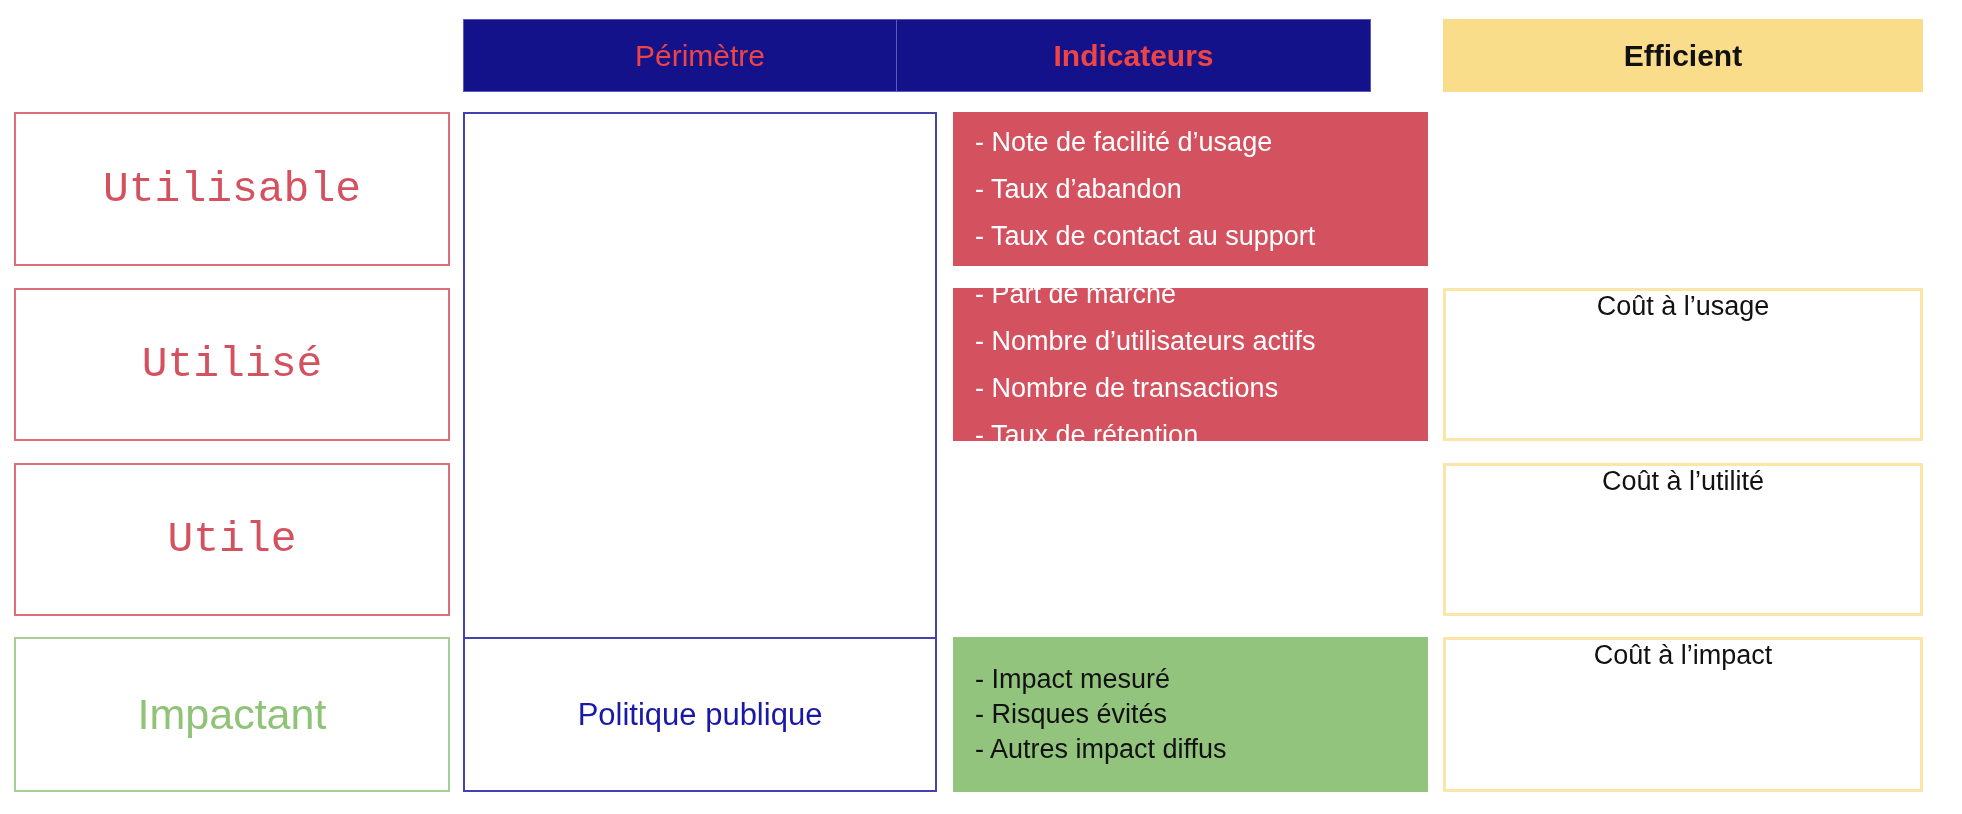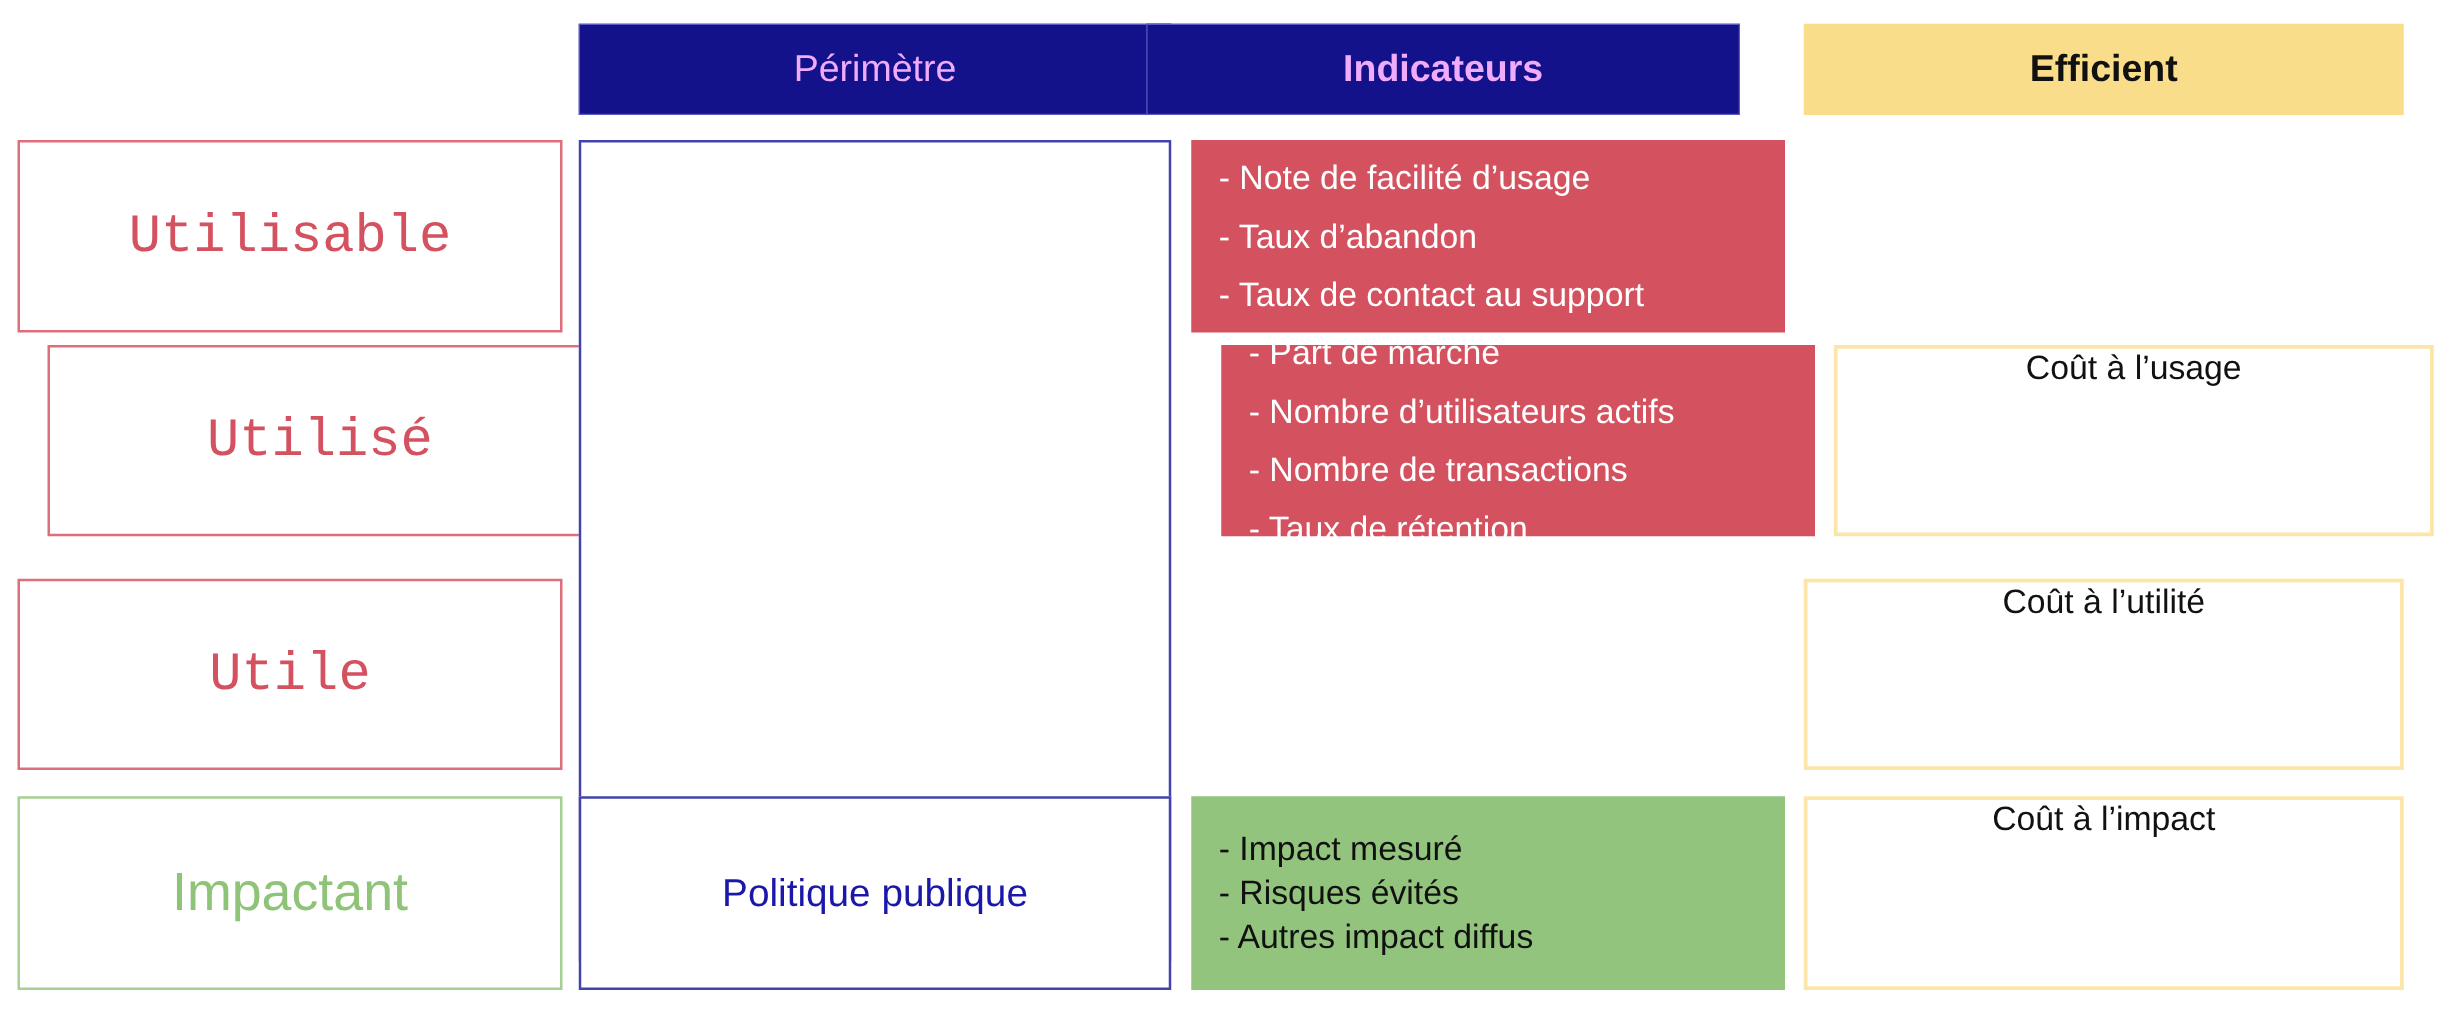--- a/index.html
+++ b/index.html
@@ -25,23 +25,23 @@
     background:#ffffff;
     overflow:hidden;
   }
   .abs{position:absolute;}
   
   .hdr{
     top:19px;height:73px;
     display:flex;align-items:center;justify-content:center;
     font-size:30px;
   }
-  .hdr-navy{background:var(--navy);color:#f0abfc;border:1px solid #5a5ac0;}
+  .hdr-navy{background:var(--navy);color:#ef4444;border:1px solid #5a5ac0;}
   .hdr-perimetre{left:463px;width:474px;font-weight:400;}
-  .hdr-indicateurs{left:917px;width:475px;font-weight:700;}
+  .hdr-indicateurs{left:896px;width:475px;font-weight:700;}
   .hdr-efficient{left:1443px;width:480px;background:var(--yellow);color:var(--ink);font-weight:700;}
   
   .label-box{
     left:14px;width:436px;
     background:#ffffff;
     display:flex;align-items:center;justify-content:center;
     font-size:43px;
   }
   .label-red{border:2px solid var(--red-border);color:var(--red);font-family:Liberation Mono, monospace;}
   .label-green{border:2px solid var(--green-border);color:var(--green-text);}
@@ -67,21 +67,21 @@
   .eff-box{
     left:1443px;width:480px;
     background:#ffffff;
     border:3px solid var(--yellow-border);
     display:flex;justify-content:center;
     color:var(--ink);
     font-size:27px;
   }
   
   .r1{top:112px;height:154px;}
-  .r2{top:276px;height:153px;margin-left:24px;}
+  .r2{top:288px;height:153px;}
   .r3{top:463px;height:153px;}
   .r4{top:637px;height:155px;}
   .scope-produit{top:112px;height:657px;align-items:flex-end;}
   .scope-politique{top:637px;height:155px;}
 </style>
 </head>
 <body>
 
 <div class="canvas">
 

